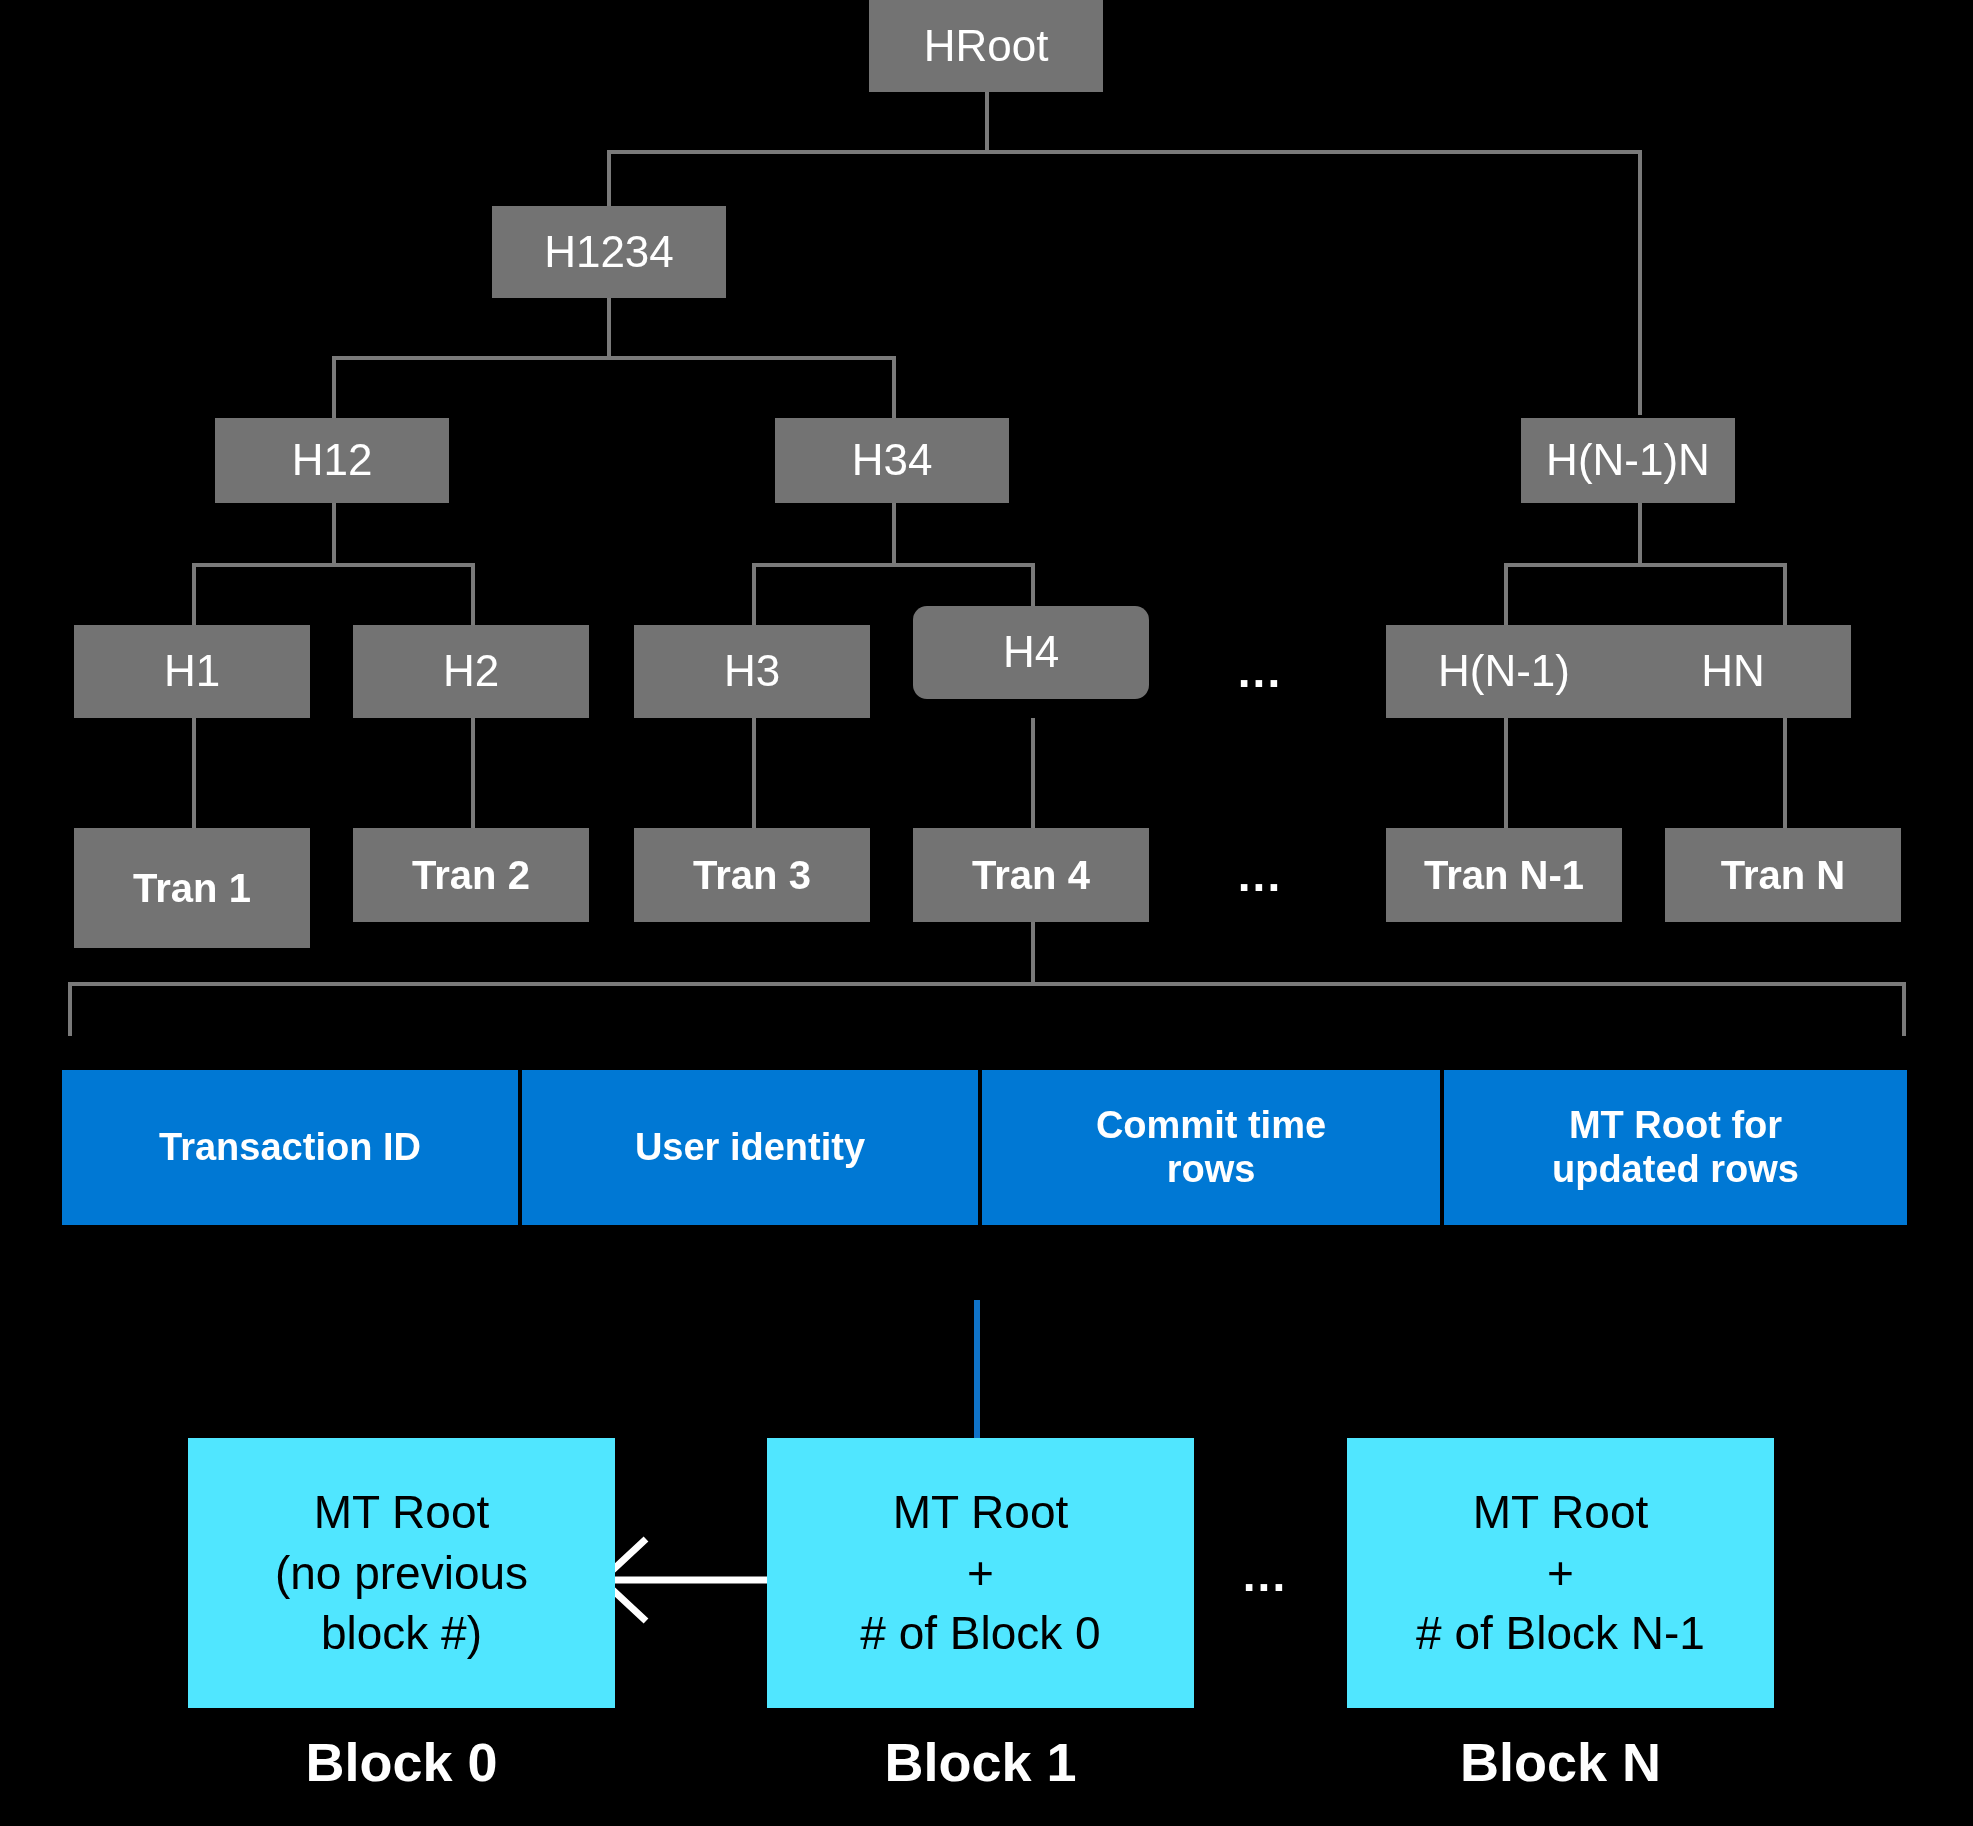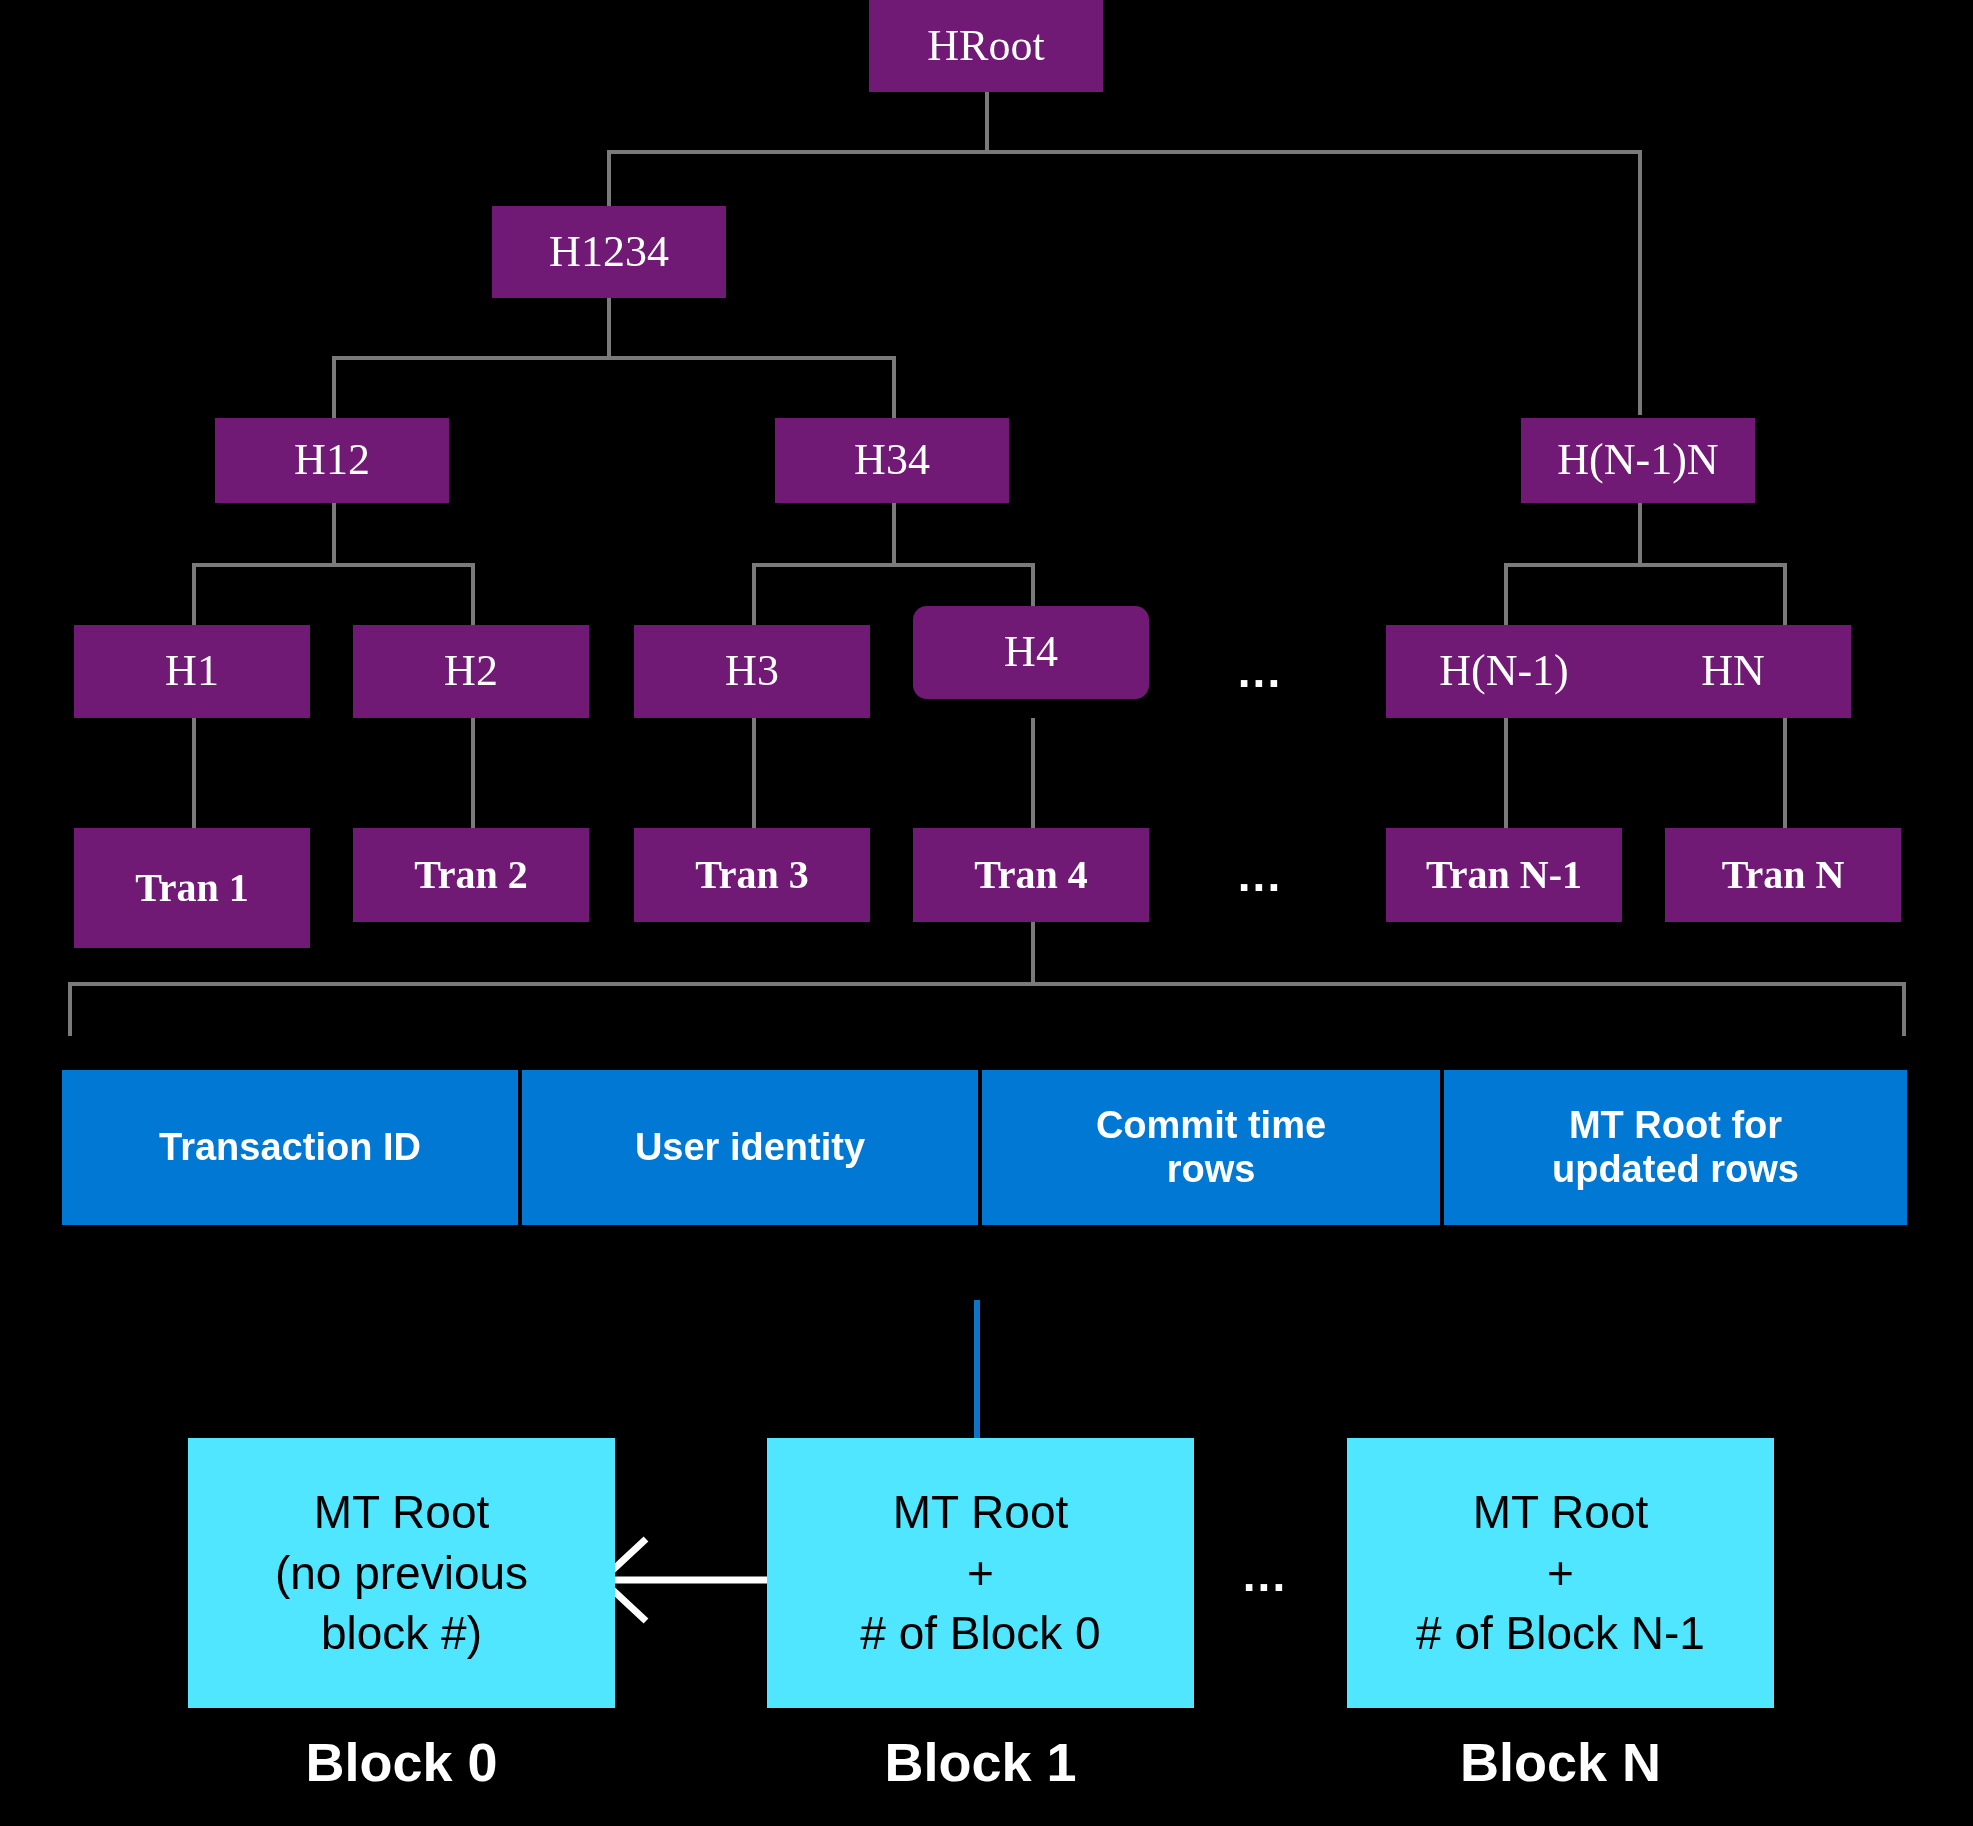--- a/index.html
+++ b/index.html
@@ -12,27 +12,27 @@
     width: 1973px;
     height: 1826px;
     background: #000000;
     overflow: hidden;
     font-family: "Liberation Sans", sans-serif;
   }
 
   
   .node {
     position: absolute;
-    background: #701a75;
+    background: #737373;
     color: #FFFFFF;
     display: flex;
     align-items: center;
     justify-content: center;
     text-align: center;
-    font-family: Liberation Serif, serif;
+    font-family: Liberation Sans, sans-serif;
     font-weight: 400;
     line-height: 1.05;
     white-space: nowrap;
     box-sizing: border-box;
   }
   .node.hash   { font-size: 44px; }
   .node.tran   { font-size: 40px; font-weight: 700; }
 
   
   .line {
@@ -172,21 +172,21 @@
   <div class="node hash" style="left:492px; top:206px; width:234px; height:92px;">
     <span>H1234</span>
   </div>
 
   <div class="node hash" style="left:215px; top:418px; width:234px; height:85px;">
     <span>H12</span>
   </div>
   <div class="node hash" style="left:775px; top:418px; width:234px; height:85px;">
     <span>H34</span>
   </div>
-  <div class="node hash" style="left:1521px; top:418px; width:234px; height:85px;">
+  <div class="node hash" style="left:1521px; top:418px; width:214px; height:85px;">
     <span>H(N-1)N</span>
   </div>
 
   <div class="node hash" style="left:74px; top:625px; width:236px; height:93px;">
     <span>H1</span>
   </div>
   <div class="node hash" style="left:353px; top:625px; width:236px; height:93px;">
     <span>H2</span>
   </div>
   <div class="node hash" style="left:634px; top:625px; width:236px; height:93px;">

